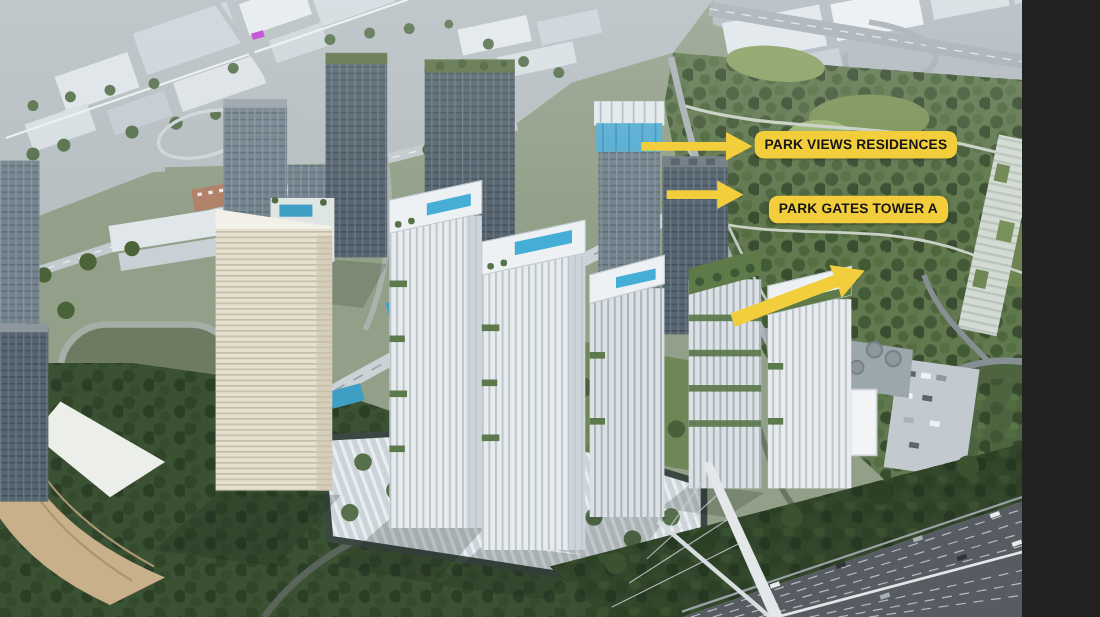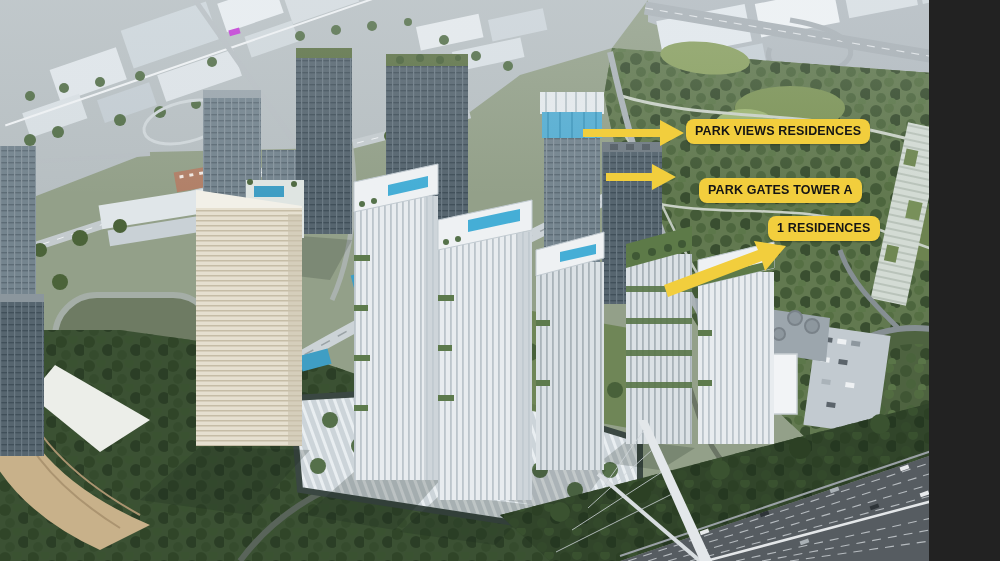--- a/index.html
+++ b/index.html
@@ -428,14 +428,13 @@
 
     <g>
       <polygon class="arrow" points="583,129 660,129 660,120 684,133 660,146 660,137 583,137"></polygon>
       <polygon class="arrow" points="606,173 652,173 652,164 676,177 652,190 652,181 606,181"></polygon>
       <polygon class="arrow" points="664,285 758,250 754,241 786,246 765,271 762,261 668,297"></polygon>
     </g>
   </svg>
 
   <div class="callout" style="left:686px;top:119px;">PARK VIEWS RESIDENCES</div>
   <div class="callout" style="left:699px;top:178px;">PARK GATES TOWER A</div>
-  <div class="callout" style="left:768px;top:216px;">1 RESIDENCES</div>
 </div>
 
 </body></html>

